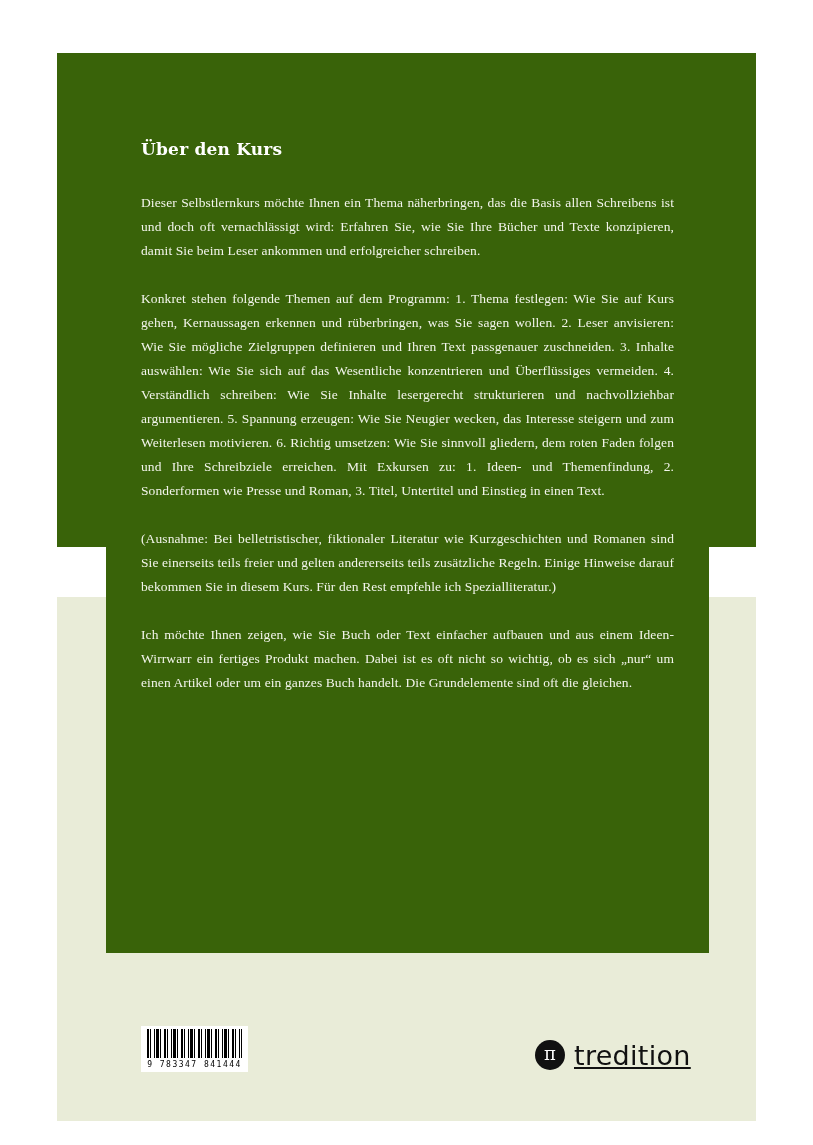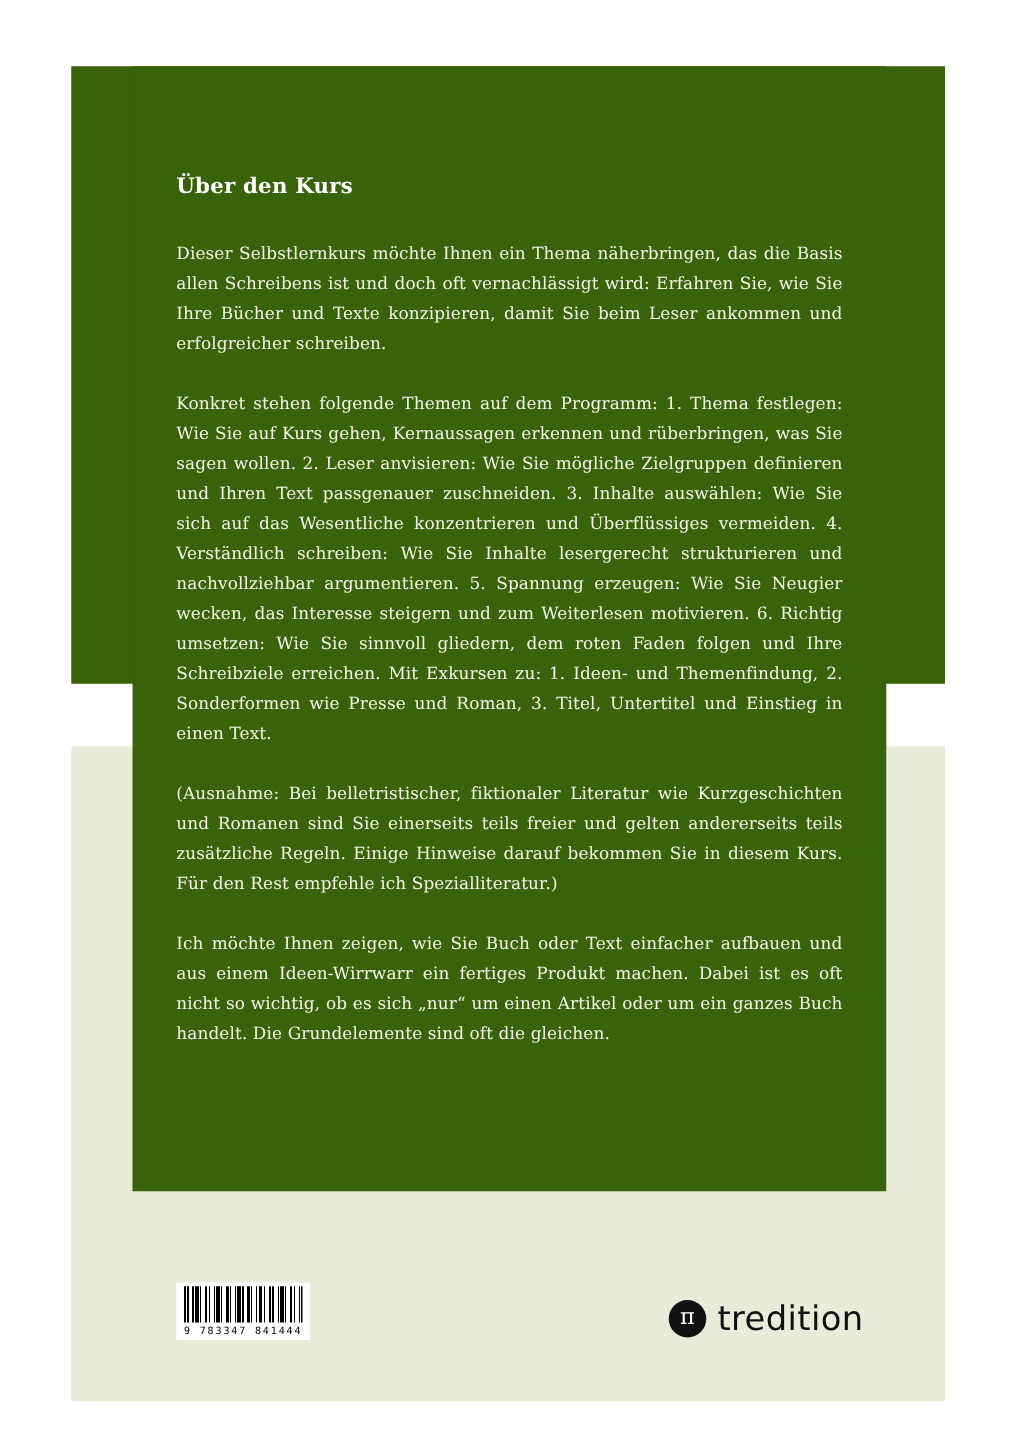--- a/index.html
+++ b/index.html
@@ -57,20 +57,21 @@
     margin: 0 0 31px 0;
     color: #ffffff;
     letter-spacing: 0.2px;
   }
   .content p {
     font-size: 13.5px;
     line-height: 24px;
     text-align: justify;
     margin: 0 0 24px 0;
     letter-spacing: 0.1px;
+    font-family: Liberation Serif, serif;
   }
   
   .barcode {
     position: absolute;
     left: 141px;
     top: 1026px;
     width: 107px;
     height: 46px;
     background: #ffffff;
     z-index: 3;
@@ -123,20 +124,21 @@
     line-height: 1;
     transform: translateY(-1px);
   }
   .wordmark {
     font-family: "DejaVu Sans", sans-serif;
     font-size: 27px;
     font-weight: 500;
     color: #111111;
     letter-spacing: 0.3px;
     line-height: 1;
+    text-decoration: underline;
   }
 </style>
 </head>
 <body>
 
 <div class="page">
 
   <div class="band-green"></div>
   <div class="band-beige"></div>
   <div class="panel"></div>

